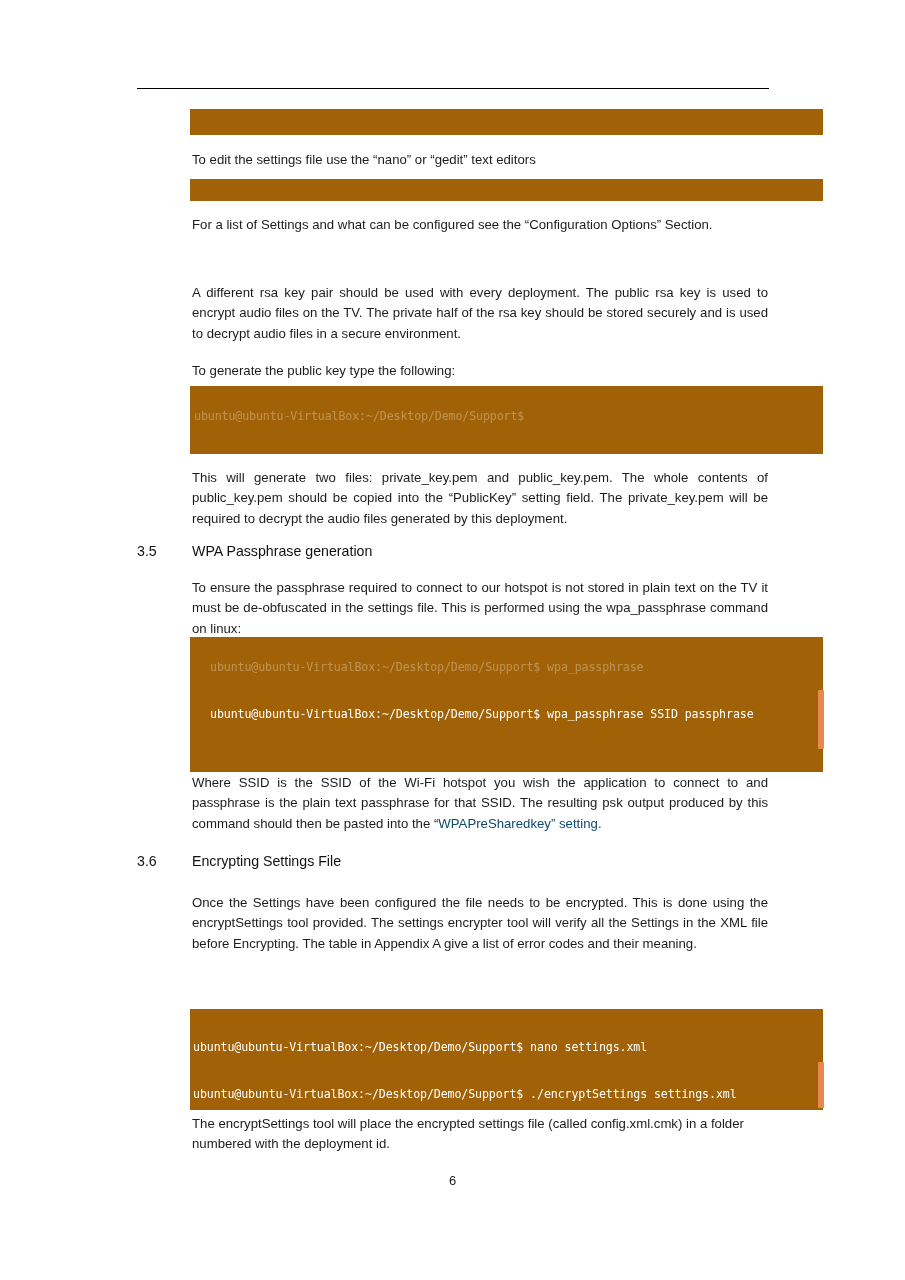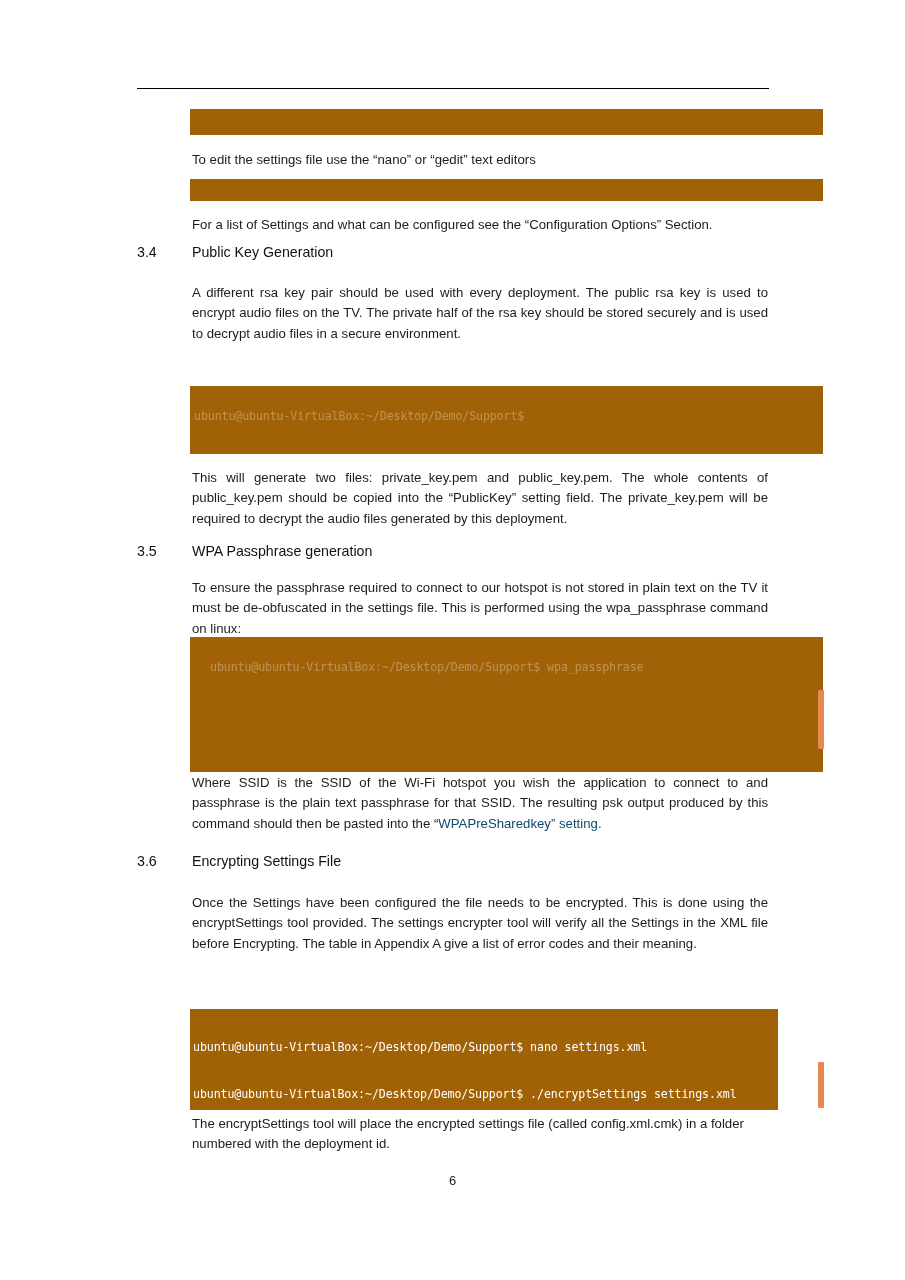--- a/index.html
+++ b/index.html
@@ -124,63 +124,62 @@
 
   <div class="para" style="top:150px;">To edit the settings file use the “nano” or “gedit” text editors</div>
 
   <div class="terminal" style="left:190px; top:179px; width:633px; height:22px; padding-left:4px;">
     
     
   </div>
 
   <div class="para" style="top:215px;">For a list of Settings and what can be configured see the “Configuration Options” Section.</div>
 
-  <div class="heading" style="top:243px;">
-    <span class="num">3.4</span><span class="title">Public Key Generation</span>
-  </div>
 
   <div class="para justify" style="top:283px;">A different rsa key pair should be used with every deployment. The public rsa key is used to encrypt audio files on the TV. The private half of the rsa key should be stored securely and is used to decrypt audio files in a secure environment.</div>
 
+  <div class="para" style="top:361px;">To generate the public key type the following:</div>
 
   <div class="terminal" style="left:190px; top:386px; width:633px; height:68px; padding-left:4px;">
     <div class="line ghost" style="margin-top:-8px;">ubuntu@ubuntu-VirtualBox:~/Desktop/Demo/Support$</div>
     
     
     
     
   </div>
 
   <div class="para justify" style="top:468px;">This will generate two files: private_key.pem and public_key.pem. The whole contents of public_key.pem should be copied into the “PublicKey” setting field. The private_key.pem will be required to decrypt the audio files generated by this deployment.</div>
 
   <div class="heading" style="top:542px;">
     <span class="num">3.5</span><span class="title">WPA Passphrase generation</span>
   </div>
 
   <div class="para justify" style="top:578px;">To ensure the passphrase required to connect to our hotspot is not stored in plain text on the TV it must be de-obfuscated in the settings file. This is performed using the wpa_passphrase command on linux:</div>
 
   <div class="terminal" style="left:190px; top:637px; width:633px; height:135px; padding-left:20px;">
     <div class="line ghost" style="margin-top:-8px;">ubuntu@ubuntu-VirtualBox:~/Desktop/Demo/Support$ wpa_passphrase</div>
+    <div class="line">ubuntu@ubuntu-VirtualBox:~/Desktop/Demo/Support$ wpa_passphrase SSID passphrase</div>
     
     
     
     
     
     
   </div>
   <div class="scrollbar" style="left:818px; top:690px; width:6px; height:59px;"></div>
 
   <div class="para justify" style="top:773px;"><span>Where SSID is the SSID of the Wi-Fi hotspot you wish the application to connect to and passphrase is the plain text passphrase for that SSID. The resulting psk output produced by this command should then be pasted into the “</span><span class="muted">WPAPreSharedkey</span><span class="muted">” setting.</span></div>
 
   <div class="heading" style="top:852px;">
     <span class="num">3.6</span><span class="title">Encrypting Settings File</span>
   </div>
 
   <div class="para justify" style="top:893px;">Once the Settings have been configured the file needs to be encrypted. This is done using the encryptSettings tool provided. The settings encrypter tool will verify all the Settings in the XML file before Encrypting. The table in Appendix A give a list of error codes and their meaning.</div>
 
-  <div class="terminal" style="left:190px; top:1009px; width:588px; height:101px; padding-left:3px;">
+  <div class="terminal" style="left:190px; top:1009px; width:633px; height:101px; padding-left:3px;">
     <div class="line">ubuntu@ubuntu-VirtualBox:~/Desktop/Demo/Support$ nano settings.xml</div>
     <div class="line">ubuntu@ubuntu-VirtualBox:~/Desktop/Demo/Support$ ./encryptSettings settings.xml</div>
     
     
     
     
     
   </div>
   <div class="scrollbar" style="left:818px; top:1062px; width:6px; height:46px;"></div>
 

